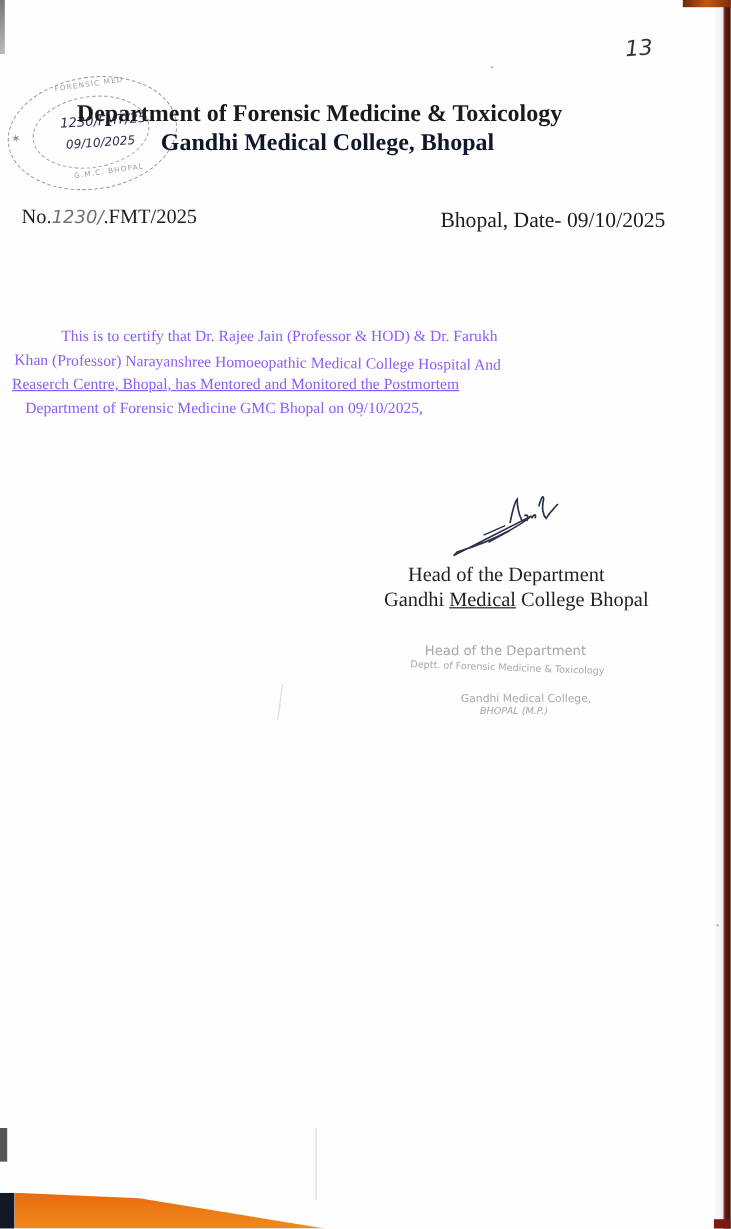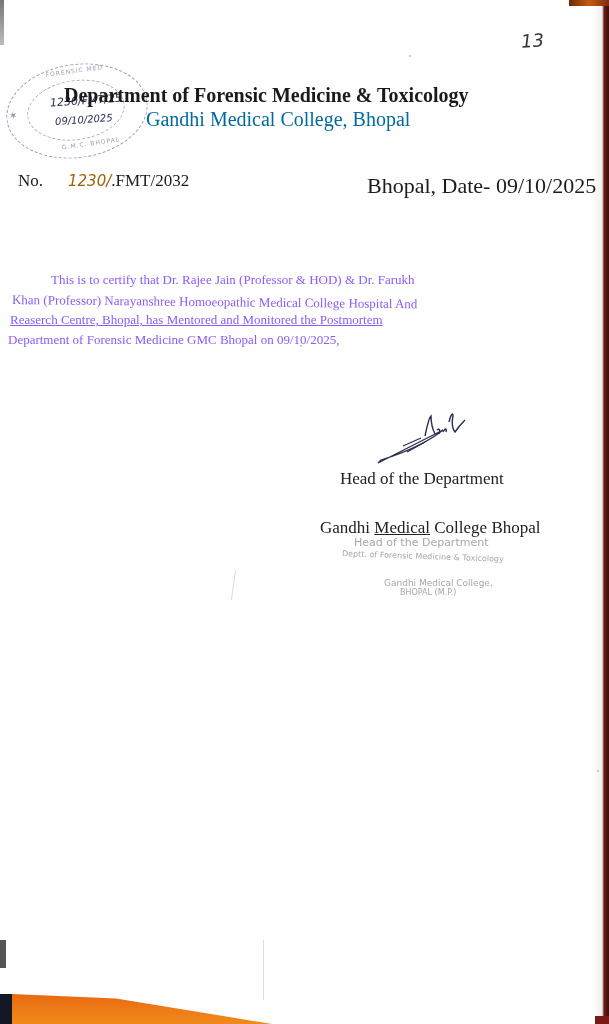--- a/index.html
+++ b/index.html
@@ -61,55 +61,55 @@
   }
   .stamp-line2 {
     position: absolute; left: 55px; top: 114px; font-family: "DejaVu Sans", sans-serif;
     font-size: 10px; color: #2a3050; font-style: italic; transform: rotate(-4deg);
   }
 
   .header-line1 {
     position: absolute; left: 64px; top: 84px; font-size: 20px; font-weight: bold; color: #1a1a1a;
   }
   .header-line2 {
-    position: absolute; left: 146px; top: 108px; font-size: 20px; font-weight: normal; color: #0369a1;
+    position: absolute; left: 134px; top: 108px; font-size: 20px; font-weight: bold; color: #0f172a;
   }
 
   .ref-no { position: absolute; left: 18px; top: 171px; font-size: 17px; }
-  .ref-no .hand { font-family: "DejaVu Sans", sans-serif; font-style: italic; font-size: 15px; color: #a16207; margin-left: 25px; }
-  .date { position: absolute; left: 367px; top: 173px; font-size: 22px; }
+  .ref-no .hand { font-family: "DejaVu Sans", sans-serif; font-style: italic; font-size: 15px; color: #737373; }
+  .date { position: absolute; left: 367px; top: 173px; font-size: 18px; }
 
   .title { position: absolute; left: 182px; top: 213px; font-size: 19px; font-weight: bold; letter-spacing: 0.3px; }
 
   .body-text {
     position: absolute; left: 8px; top: 270px; width: 560px;
     font-size: 13px; line-height: 20px; color: #8b5cf6;
   }
   .body-text div { white-space: nowrap; }
   .l1 { padding-left: 43px; }
   .l2 { padding-left: 4px; transform: rotate(0.6deg); transform-origin: left; }
   .l3 { padding-left: 2px; text-decoration: underline; }
   .l4 { padding-left: 2px; }
-  .l5 { padding-left: 0; }
+  .l5 { padding-left: 0; margin-left: 13px; }
 
   .signature { position: absolute; left: 373px; top: 408px; width: 110px; height: 60px; }
 
   .sign-block { position: absolute; left: 300px; top: 468px; font-size: 17px; line-height: 21px; color: #222; }
   .sign-block div { white-space: nowrap; }
   .sb1 { padding-left: 40px; }
   .sb2 { padding-left: 6px; }
-  .sb3 { padding-left: 20px; margin-top: 28px; }
+  .sb3 { padding-left: 20px; }
   .sb3 .u { text-decoration: underline; }
 
   .seal { position: absolute; left: 340px; top: 536px; font-family: "DejaVu Sans", sans-serif; color: #a8a8a8; }
   .seal div { white-space: nowrap; }
   .seal .s1 { font-size: 11px; padding-left: 14px; }
   .seal .s2 { font-size: 8px; padding-left: 2px; transform: rotate(2deg); transform-origin: left; }
   .seal .s3 { font-size: 9px; padding-left: 44px; margin-top: 20px; }
-  .seal .s4 { font-size: 8px; padding-left: 60px; }
+  .seal .s4 { font-size: 8px; padding-left: 60px; font-style: italic; }
 
   .speck { position: absolute; width: 2px; height: 2px; background: #bbb; border-radius: 50%; }
   .faint-line { position: absolute; width: 1px; background: #ddd; }
 </style>
 </head>
 <body>
 
 <div class="page">
   <div class="edge-right"></div>
   <div class="edge-top-right"></div>
@@ -129,21 +129,21 @@
     <span class="stamp-arc-top">FORENSIC MED</span>
     <span class="stamp-arc-bottom">G.M.C. BHOPAL</span>
   </div>
   <div class="stamp-line1">1230/FMT/25</div>
   <div class="stamp-line2">09/10/2025</div>
 
   <div class="header-line1">Department of Forensic Medicine &amp; Toxicology</div>
   <div class="header-line2">Gandhi Medical College, Bhopal</div>
 
   <div class="ref-no">
-    <span>No.</span><span class="hand">1230/</span><span>.FMT/2032</span>
+    <span>No.</span><span class="hand">1230/</span><span>.FMT/2025</span>
   </div>
   <div class="date">Bhopal, Date- 09/10/2025</div>
 
 
   <div class="body-text">
     <div class="l1">This is to certify that Dr. Rajee Jain (Professor &amp; HOD) &amp; Dr. Farukh</div>
     <div class="l2">Khan  (Professor) Narayanshree Homoeopathic Medical  College Hospital And</div>
     <div class="l3">Reaserch Centre, Bhopal, has Mentored and Monitored the Postmortem</div>
     <div class="l5">Department of Forensic Medicine GMC Bhopal on 09/10/2025,</div>
   </div>

